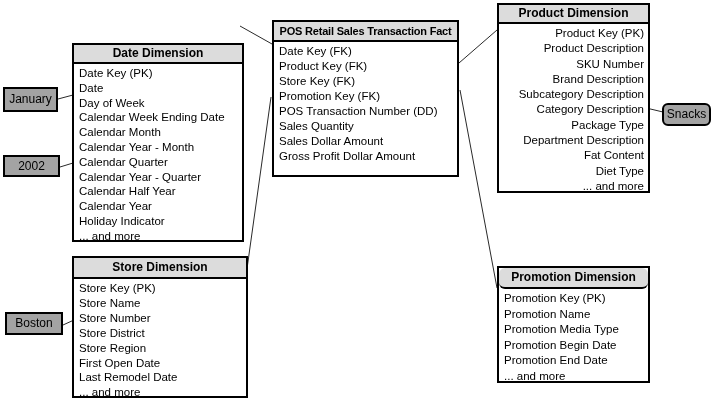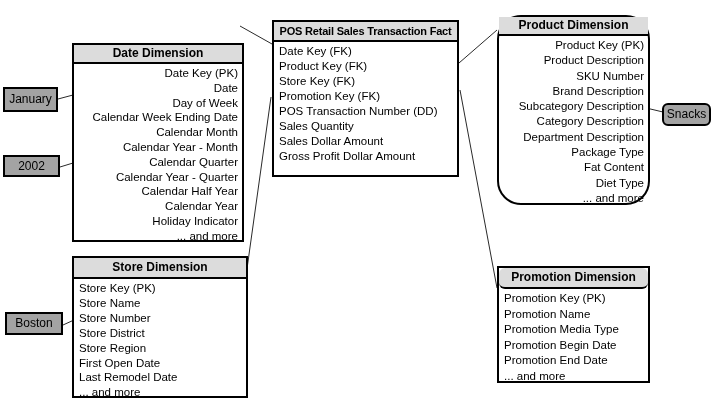--- a/index.html
+++ b/index.html
@@ -59,27 +59,27 @@
     border: 2px solid #000000;
     box-sizing: border-box;
     font-size: 12px;
     color: #000000;
     text-align: center;
   }
 
   
   #box-date      { left: 72px;  top: 3px;   width: 172px; height: 199px; margin-top: 40px; }
   #box-date      .entity-header { height: 17px; line-height: 17px; }
-  #box-date      .entity-body   { line-height: 14.8px; text-align: right; }
+  #box-date      .entity-body   { line-height: 14.8px; }
 
   #box-fact      { left: 272px; top: 20px;  width: 187px; height: 157px; }
   #box-fact      .entity-header { height: 18px; line-height: 18px; }
   #box-fact      .entity-body   { line-height: 15px; }
 
-  #box-product   { left: 497px; top: 15px;   width: 153px; height: 190px; border-radius: 24px; }
+  #box-product   { left: 497px; top: 3px;   width: 153px; height: 190px; }
   #box-product   .entity-header { height: 17px; line-height: 17px; }
   #box-product   .entity-body   { line-height: 15.3px; text-align: right; }
 
   #box-store     { left: 72px;  top: 256px; width: 176px; height: 142px; }
   #box-store     .entity-header { height: 19px; line-height: 19px; }
   #box-store     .entity-body   { line-height: 14.9px; }
 
   #box-promotion { left: 497px; top: 266px; width: 153px; height: 117px; }
   #box-promotion .entity-header { height: 19px; line-height: 19px; border-radius: 6px; }
   #box-promotion .entity-body   { line-height: 15.6px; }
@@ -141,22 +141,22 @@
 
   <div class="entity" id="box-product">
     <div class="entity-header">Product Dimension</div>
     <div class="entity-body">
         <div class="attr-row">Product Key (PK)</div>
         <div class="attr-row">Product Description</div>
         <div class="attr-row">SKU  Number</div>
         <div class="attr-row">Brand Description</div>
         <div class="attr-row">Subcategory Description</div>
         <div class="attr-row">Category Description</div>
+        <div class="attr-row">Package Type</div>
         <div class="attr-row">Department Description</div>
-        <div class="attr-row">Package Type</div>
         <div class="attr-row">Fat Content</div>
         <div class="attr-row">Diet Type</div>
         <div class="attr-row">... and more</div>
       </div>
   </div>
 
   <div class="entity" id="box-store">
     <div class="entity-header">Store Dimension</div>
     <div class="entity-body">
         <div class="attr-row">Store Key (PK)</div>

